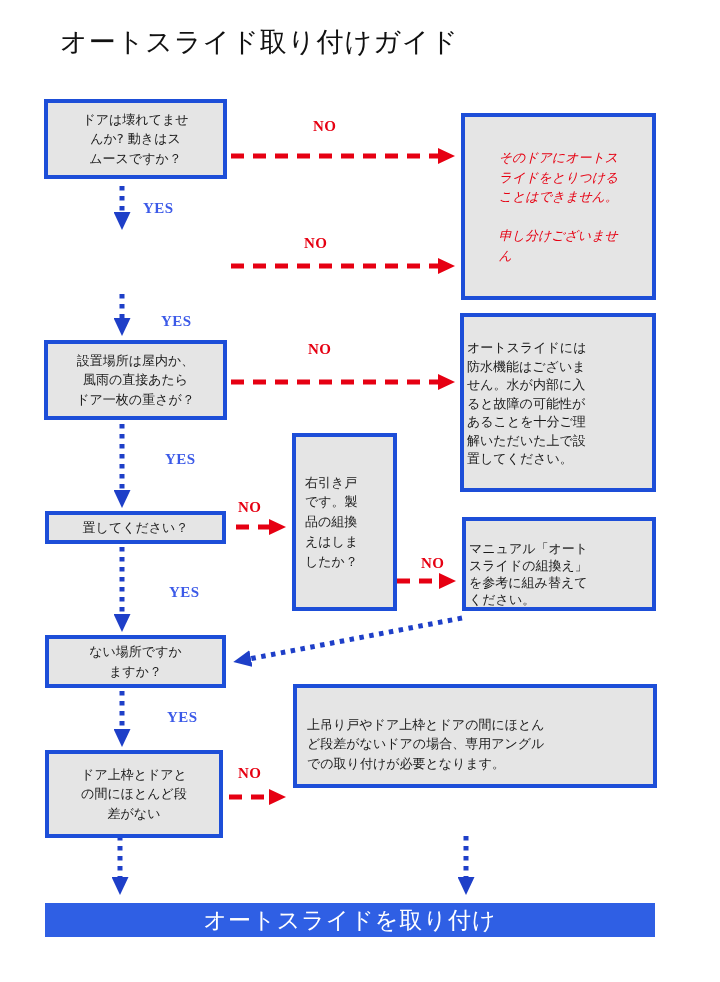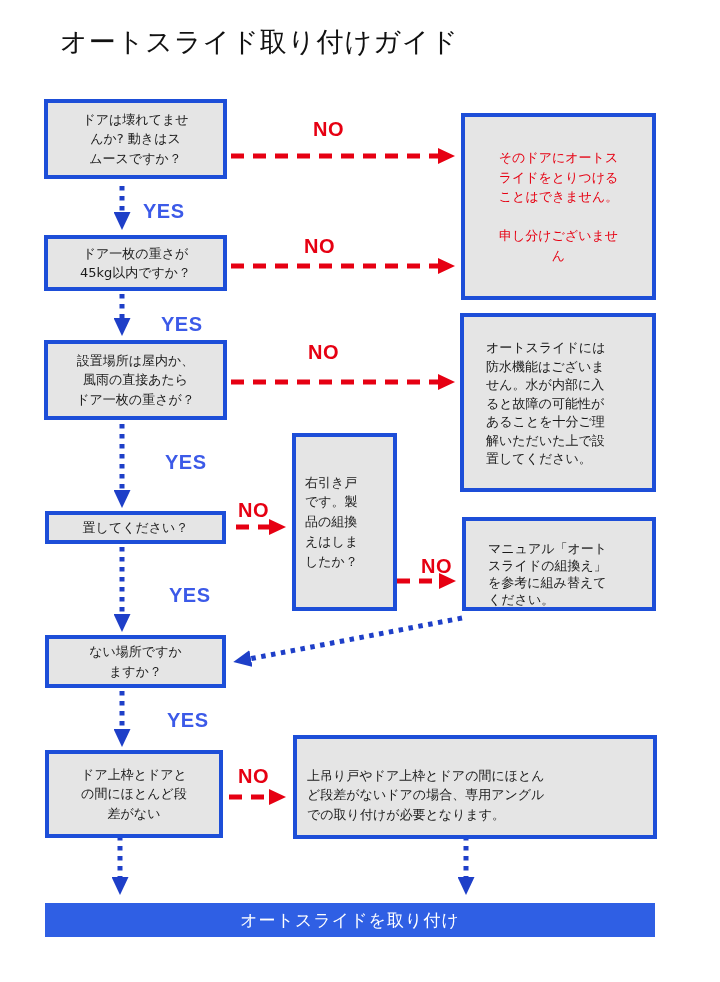--- a/index.html
+++ b/index.html
@@ -2,30 +2,30 @@
 <html><head>
 <meta charset="utf-8">
 <style>
   html,body{margin:0;padding:0;background:#ffffff;}
   body{font-family:"DejaVu Sans","Liberation Sans",sans-serif;}
   .stage{position:relative;width:720px;height:982px;background:#ffffff;overflow:hidden;border-radius:20px;}
   .title{position:absolute;left:60px;top:24px;font-size:27px;color:#111;letter-spacing:1px;white-space:nowrap;}
   .box{position:absolute;box-sizing:border-box;border:4px solid #1d4ed8;background:#e5e5e5;color:#1a1a1a;
        font-size:13px;white-space:pre-line;}
   .q{display:flex;align-items:center;justify-content:center;text-align:center;line-height:1.5;}
-  .msg{padding:4px 22px;text-align:left;line-height:1.45;}
-  .msg-center{display:flex;align-items:center;justify-content:center;text-align:center;line-height:1.5;}
+  .msg{padding:4px 3px;text-align:left;line-height:1.45;}
+  .msg-center{display:flex;align-items:center;justify-content:center;line-height:1.5;font-style:italic;}
   .red-text{color:#e60012;}
   .vcenter{display:flex;align-items:center;}
-  .lbl{position:absolute;font-weight:bold;font-size:20px;font-family:Liberation Sans, sans-serif;letter-spacing:.5px;}
+  .lbl{position:absolute;font-weight:bold;font-size:15px;font-family:Liberation Serif, serif;letter-spacing:.5px;}
   .lbl-yes{color:#3c5ae8;}
   .lbl-no{color:#e60012;}
   .arrows{position:absolute;left:0;top:0;width:720px;height:982px;pointer-events:none;}
   .banner{position:absolute;left:45px;top:903px;width:610px;height:34px;background:#2f5fe4;
-          display:flex;align-items:center;justify-content:center;color:#fff;font-size:17px;letter-spacing:1px;}
+          display:flex;align-items:center;justify-content:center;color:#fff;font-size:23px;letter-spacing:1px;}
 </style>
 </head>
 <body>
 
 <div class="stage">
 
   <div class="title">オートスライド取り付けガイド</div>
 
   <svg class="arrows" width="720" height="982" viewBox="0 0 720 982">
     <defs>
@@ -57,24 +57,20 @@
       <path d="M466 836 V879" marker-end="url(#ah-blue)"></path>
     </g>
   </svg>
 
   <div class="box q" style="left:44px;top:99px;width:183px;height:80px">
     <span>ドアは壊れてませ
 んか? 動きはス
 ムースですか？</span>
   </div>
 
-  <div class="box q" style="left:44px;top:235px;width:183px;height:56px">
-    <span>ドア一枚の重さが
-45kg以内ですか？</span>
-  </div>
 
   <div class="box q" style="left:44px;top:340px;width:183px;height:80px">
     <span>設置場所は屋内か、
 風雨の直接あたら
 ドア一枚の重さが？</span>
   </div>
 
   <div class="box q" style="left:45px;top:511px;width:181px;height:33px">
     <span>置してください？</span>
   </div>
@@ -117,21 +113,21 @@
 置してください。</span>
   </div>
 
   <div class="box msg" style="left:462px;top:517px;width:194px;height:94px;line-height:1.3;padding-top:3px">
     <span>マニュアル「オート
 スライドの組換え」
 を参考に組み替えて
 ください。</span>
   </div>
 
-  <div class="box msg" style="left:293px;top:735px;width:364px;height:104px;line-height:1.5;padding:7px 10px">
+  <div class="box msg" style="left:293px;top:684px;width:364px;height:104px;line-height:1.5;padding:7px 10px">
     <span>上吊り戸やドア上枠とドアの間にほとん
 ど段差がないドアの場合、専用アングル
 での取り付けが必要となります。</span>
   </div>
 
   <div class="lbl lbl-no" style="left:313px;top:118px">NO</div>
   <div class="lbl lbl-yes" style="left:143px;top:200px">YES</div>
   <div class="lbl lbl-no" style="left:304px;top:235px">NO</div>
   <div class="lbl lbl-yes" style="left:161px;top:313px">YES</div>
   <div class="lbl lbl-no" style="left:308px;top:341px">NO</div>

